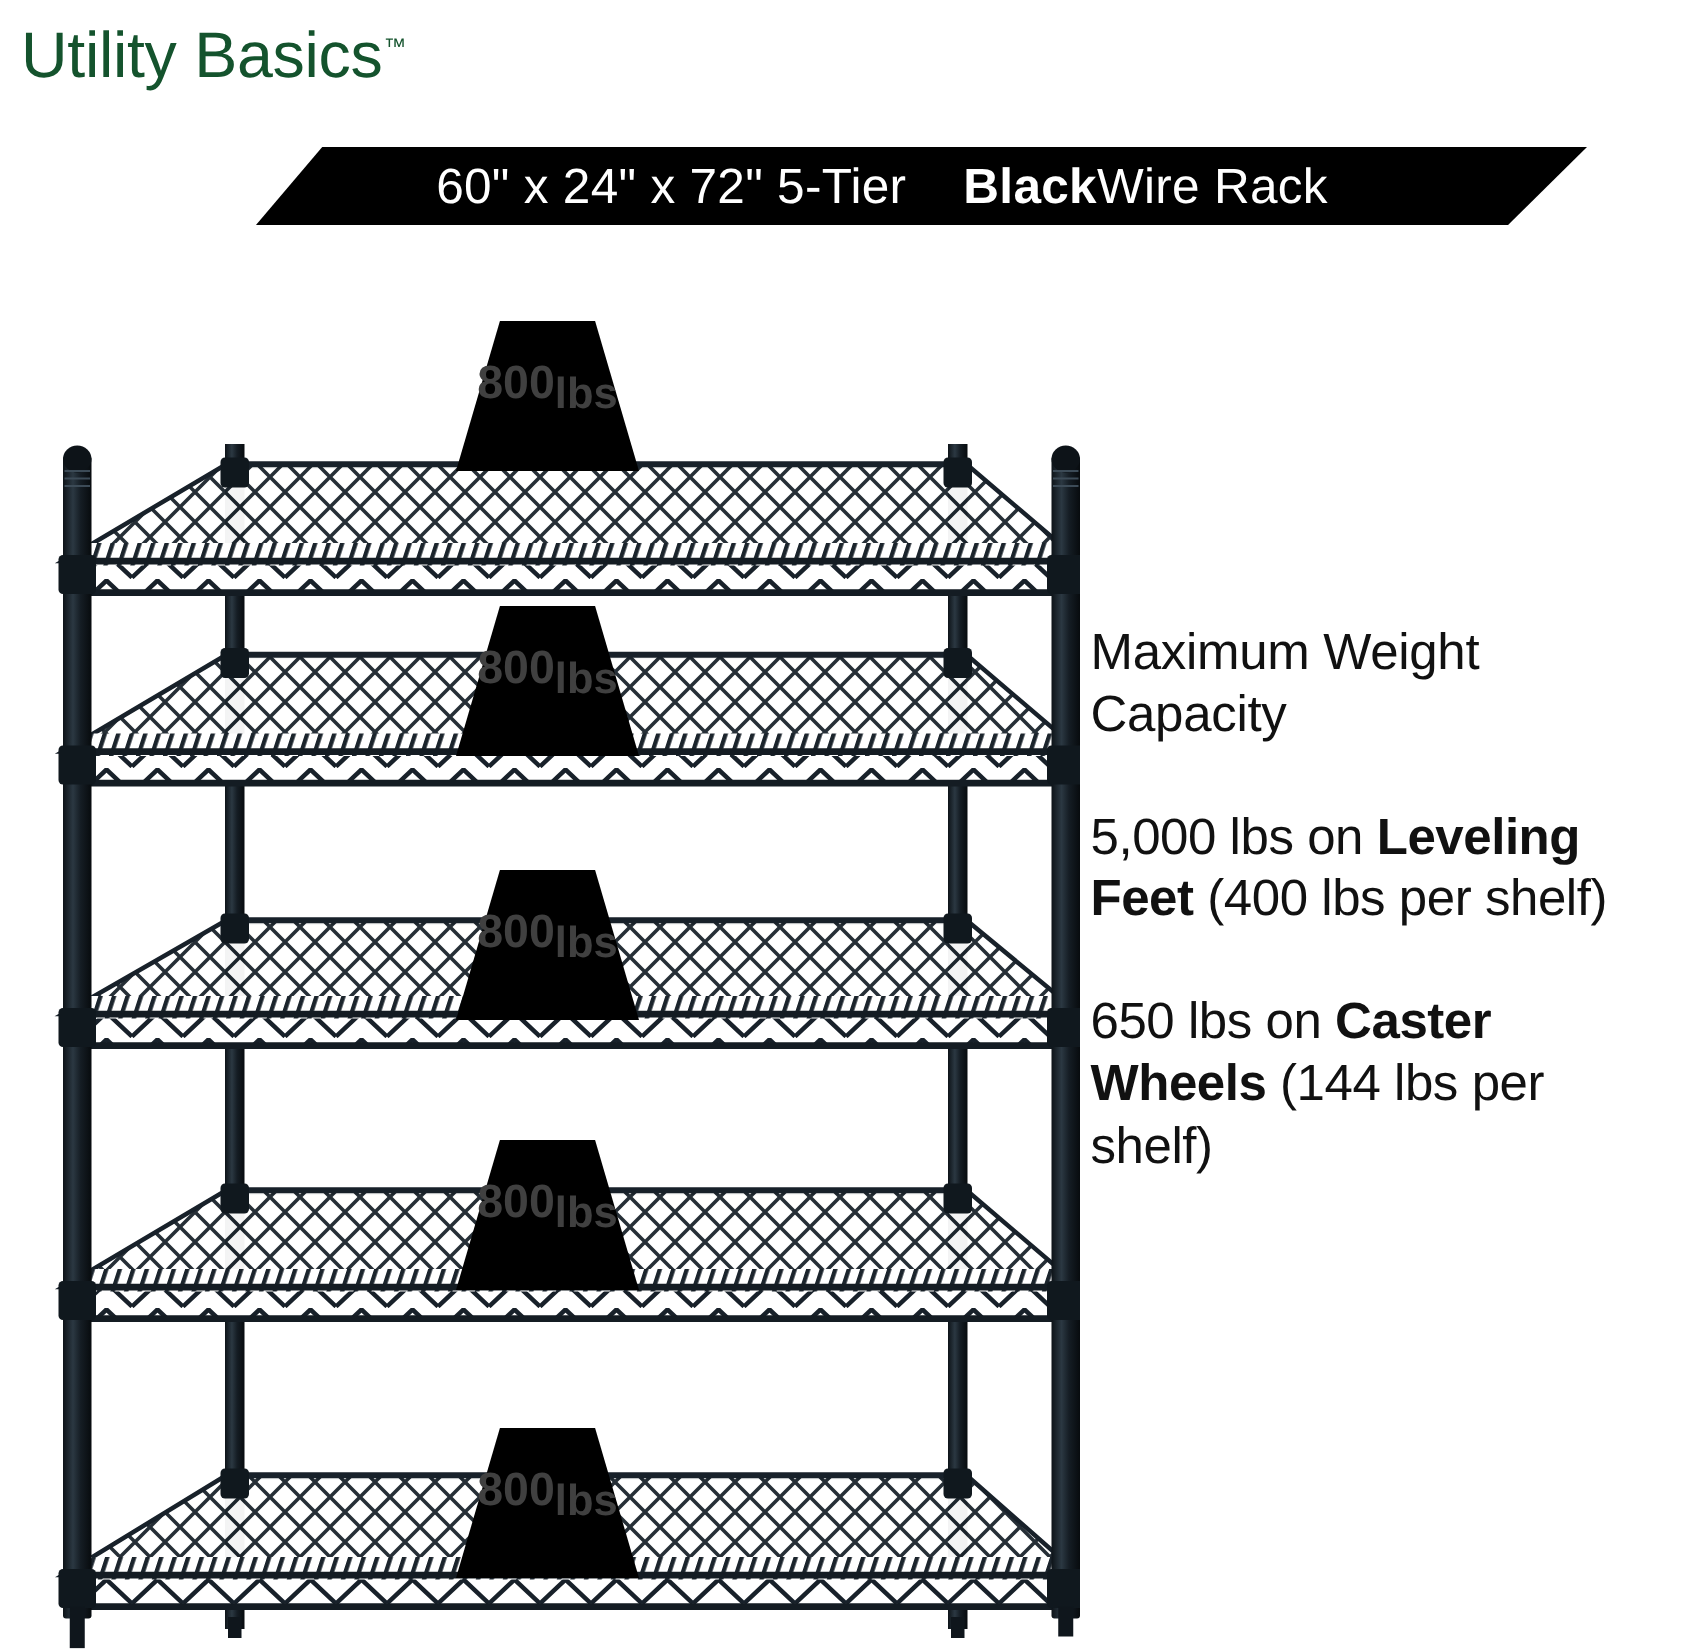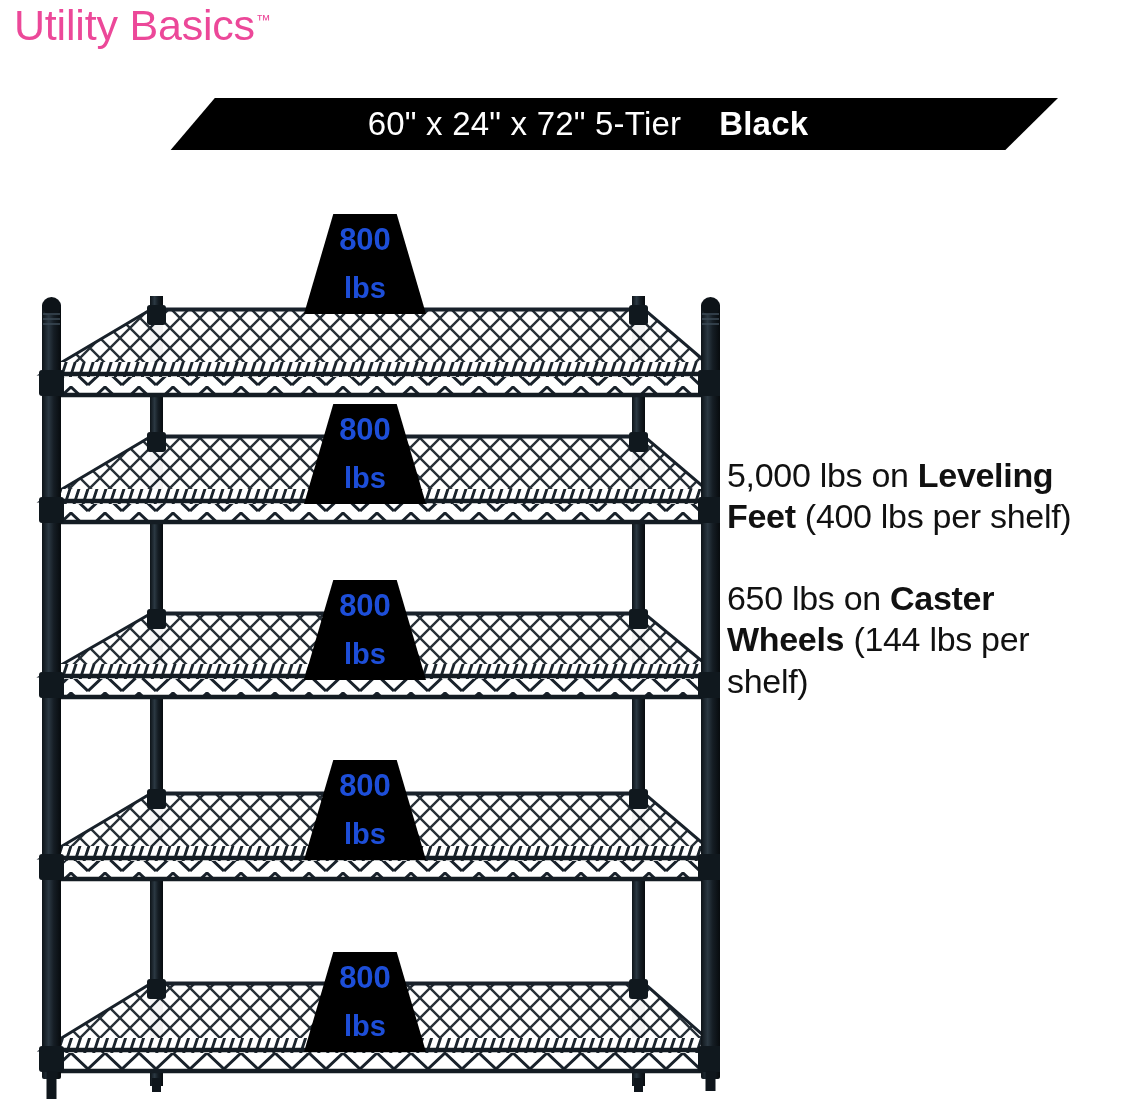--- a/index.html
+++ b/index.html
@@ -8,23 +8,23 @@
     background:#ffffff;
     font-family:"Liberation Sans", sans-serif;
     color:#111111;
     overflow:hidden;
     position:relative;
   }
   #page{position:relative;width:1126px;height:1099px;}
 
   
   .brand{
-    position:absolute;left:14px;top:4px;
+    position:absolute;left:14px;top:16px;
     font-size:43px;font-weight:400;letter-spacing:-.2px;
-    color:#ec4899;line-height:1;white-space:nowrap;
+    color:#14532d;line-height:1;white-space:nowrap;
   }
   .brand .tm{font-size:15px;vertical-align:super;letter-spacing:0;margin-left:1px;}
 
   
   .banner-wrap{position:absolute;left:118px;top:98px;width:940px;height:52px;}
   .banner-bg{
     position:absolute;inset:0;background:#000000;
     -webkit-clip-path:polygon(5.6% 100%, 10.3% 0%, 100% 0%, 94.4% 100%);
     clip-path:polygon(5.6% 100%, 10.3% 0%, 100% 0%, 94.4% 100%);
   }
@@ -36,23 +36,23 @@
   }
   .banner-text b{font-weight:700;margin-left:38px;}
 
   
   .rack{position:absolute;left:20px;top:278px;width:700px;height:821px;}
   .rack svg{display:block;}
 
   
   .badge{
     position:absolute;
-    color:#1d4ed8;font-weight:700;text-align:center;
+    color:#404040;font-weight:700;text-align:center;
     line-height:1.02;
-    display:flex;flex-direction:column;align-items:center;justify-content:center;
+    display:flex;flex-direction:row;align-items:center;justify-content:center;
   }
   .badge .bg{
     position:absolute;inset:0;background:#000000;
     -webkit-clip-path:polygon(24% 0%, 76% 0%, 100% 100%, 0% 100%);
     clip-path:polygon(24% 0%, 76% 0%, 100% 100%, 0% 100%);
   }
   .badge .num{position:relative;font-size:31px;margin-bottom:18px;}
   .badge .unit{position:relative;font-size:29px;}
 
   
@@ -74,20 +74,21 @@
 
   <div class="brand">
     <span>Utility Basics</span><span class="tm">™</span>
   </div>
 
   <div class="banner-wrap">
     <div class="banner-bg"></div>
     <div class="banner-text">
       <span>60" x 24" x 72" 5-Tier </span>
         <b>Black</b>
+        <span> Wire Rack</span>
     </div>
   </div>
 
   <div class="rack">
     <svg width="700" height="821" viewBox="0 0 700 821" xmlns="http://www.w3.org/2000/svg">
       <defs>
 
         <pattern id="frontwires" width="7" height="14" patternUnits="userSpaceOnUse">
           <rect width="7" height="14" fill="#ffffff"></rect>
           <rect x="0" y="0" width="2.6" height="14" fill="#1b242c"></rect>
@@ -243,20 +244,21 @@
     <span class="unit">lbs</span>
   </div>
 
   <div class="badge" style="left:304px;top:952px;width:122px;height:100px;">
     <span class="bg"></span>
     <span class="num">800</span>
     <span class="unit">lbs</span>
   </div>
 
   <div class="info">
+    <h2>Maximum Weight Capacity</h2>
 
     <p>
       <span>5,000 lbs on </span><b>Leveling Feet</b><span> (400 lbs per shelf)</span>
     </p>
 
     <p>
       <span>650 lbs on </span><b>Caster Wheels</b><span> (144 lbs per shelf)</span>
     </p>
   </div>
 

